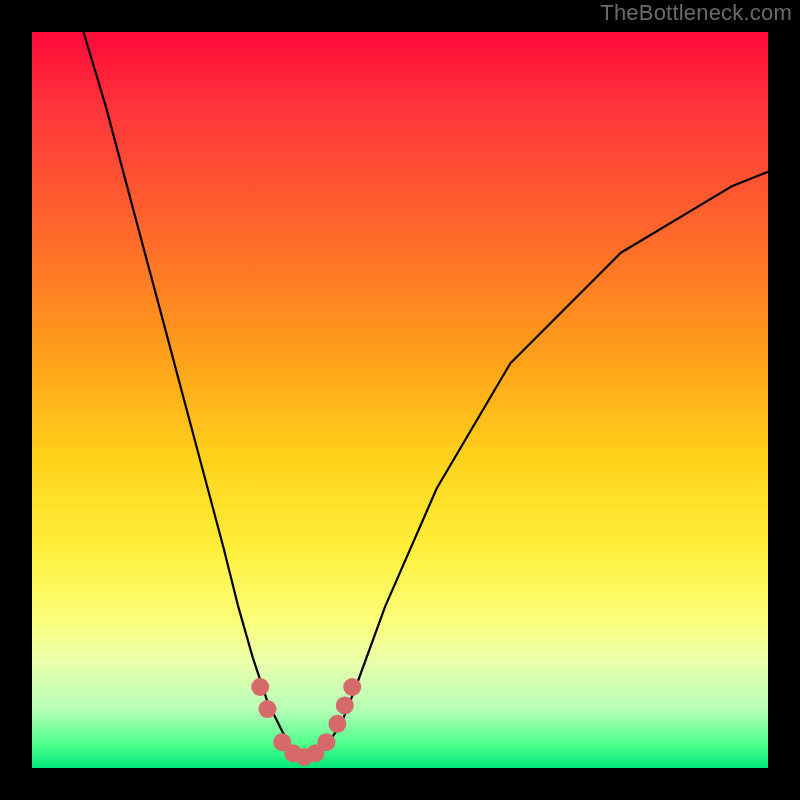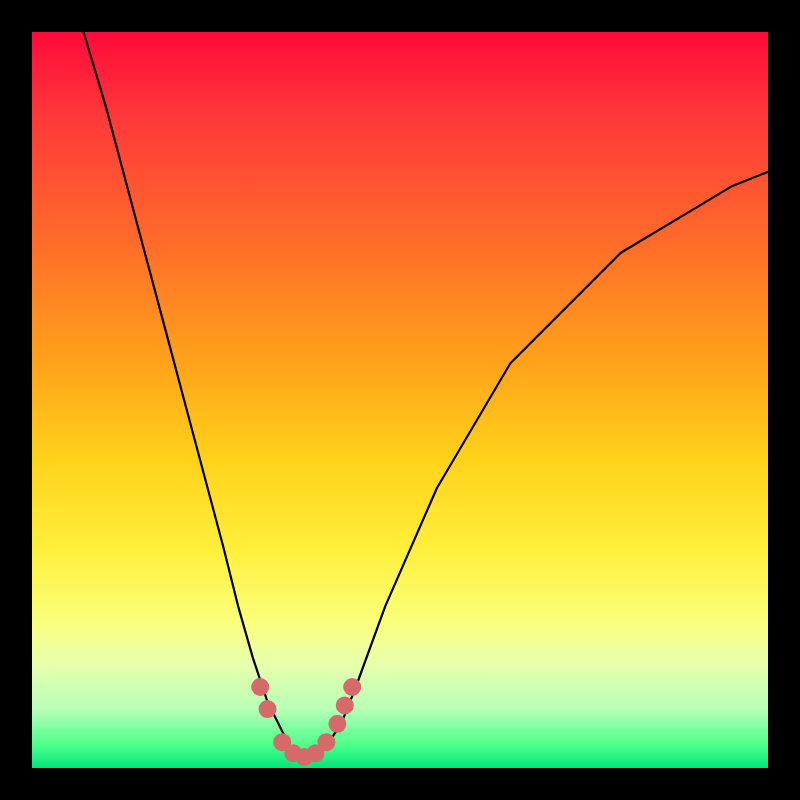--- a/index.html
+++ b/index.html
@@ -53,20 +53,21 @@
     left: 0;
     top: 0;
     width: 736px;
     height: 736px;
   }
 </style>
 </head>
 <body>
 
 <div class="frame">
+  <div class="watermark">TheBottleneck.com</div>
   <div class="plot-area">
     <svg class="curves" viewBox="0 0 736 736">
       <g>
         <path id="curve-path" fill="none" stroke="#000000" stroke-width="2.2" stroke-linecap="round" stroke-linejoin="round" d="M51.5 0.0 L73.6 73.6 L103.0 184.0 L132.5 294.4 L161.9 404.8 L191.4 515.2 L206.1 574.1 L220.8 625.6 L235.5 669.8 L250.2 699.2 L257.6 713.9 L265.0 721.3 L272.3 725.0 L279.7 725.0 L287.0 721.3 L294.4 713.9 L309.1 691.8 L323.8 655.0 L353.3 574.1 L404.8 456.3 L478.4 331.2 L588.8 220.8 L699.2 154.6 L736.0 139.8"></path>
       </g>
       <g id="dots-group">
           <circle cx="228.2" cy="655.0" r="9" fill="#d66a6a"></circle>
           <circle cx="235.5" cy="677.1" r="9" fill="#d66a6a"></circle>
           <circle cx="250.2" cy="710.2" r="9" fill="#d66a6a"></circle>
           <circle cx="261.3" cy="721.3" r="9" fill="#d66a6a"></circle>

